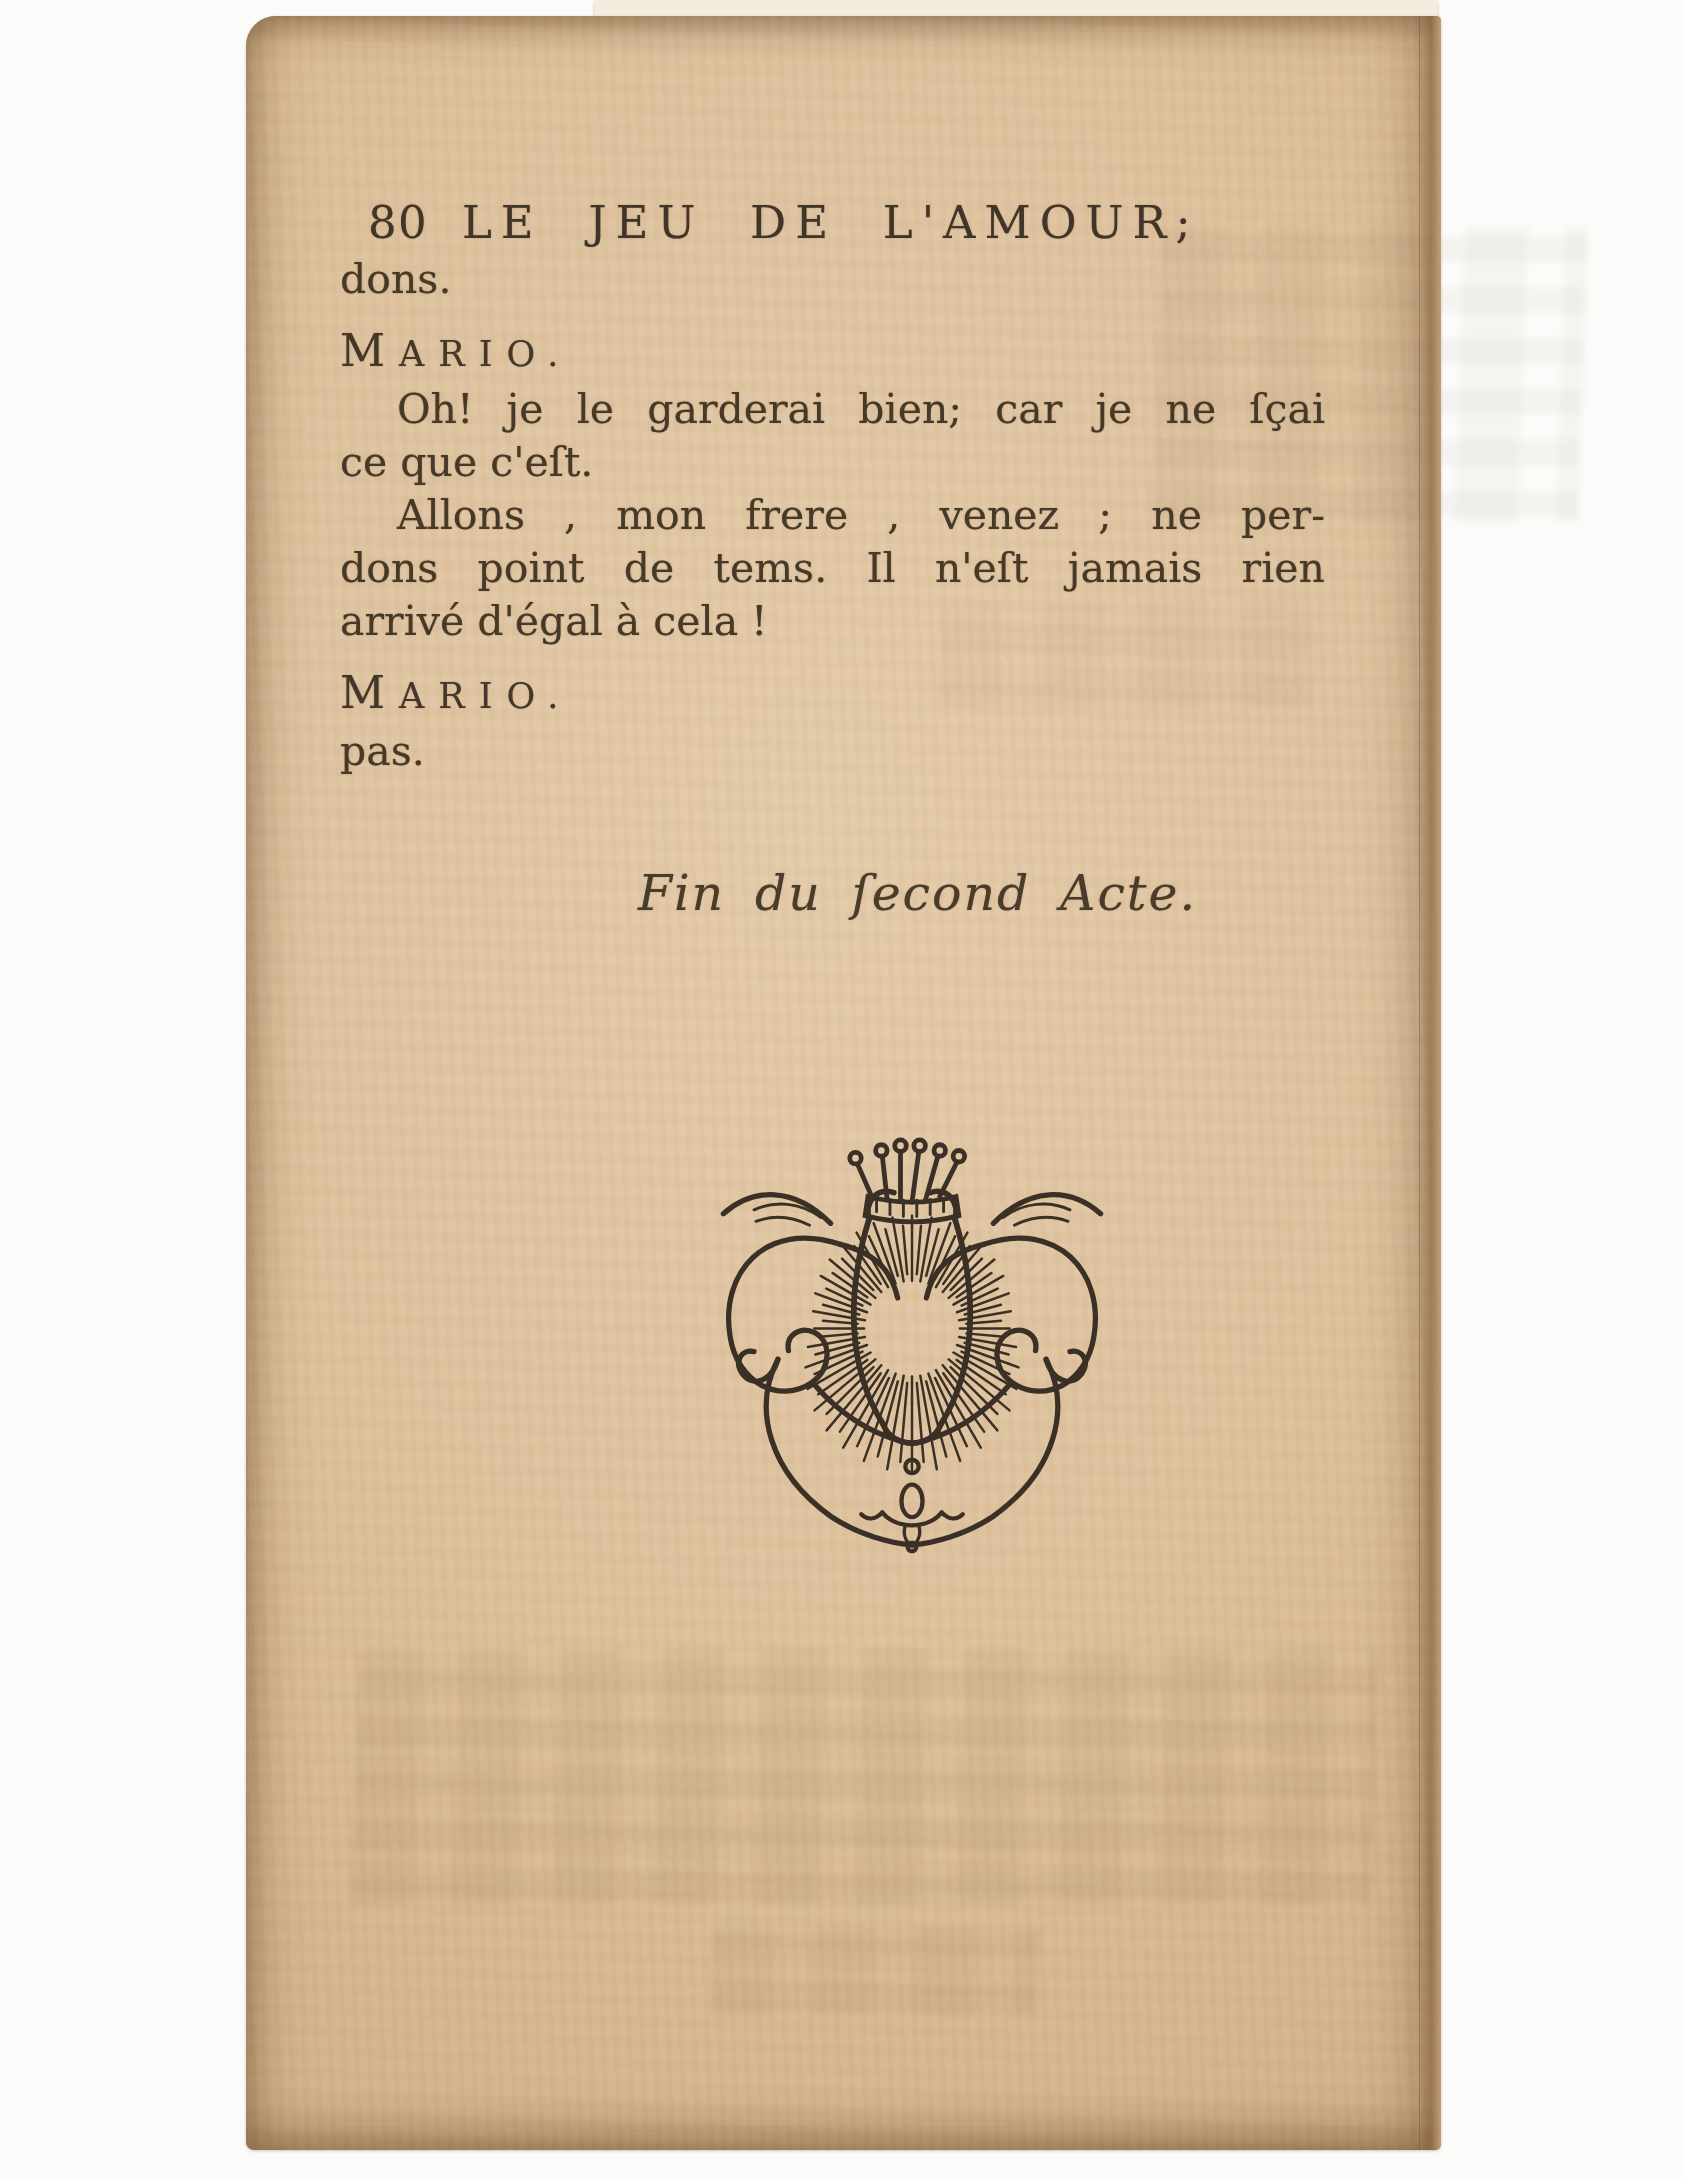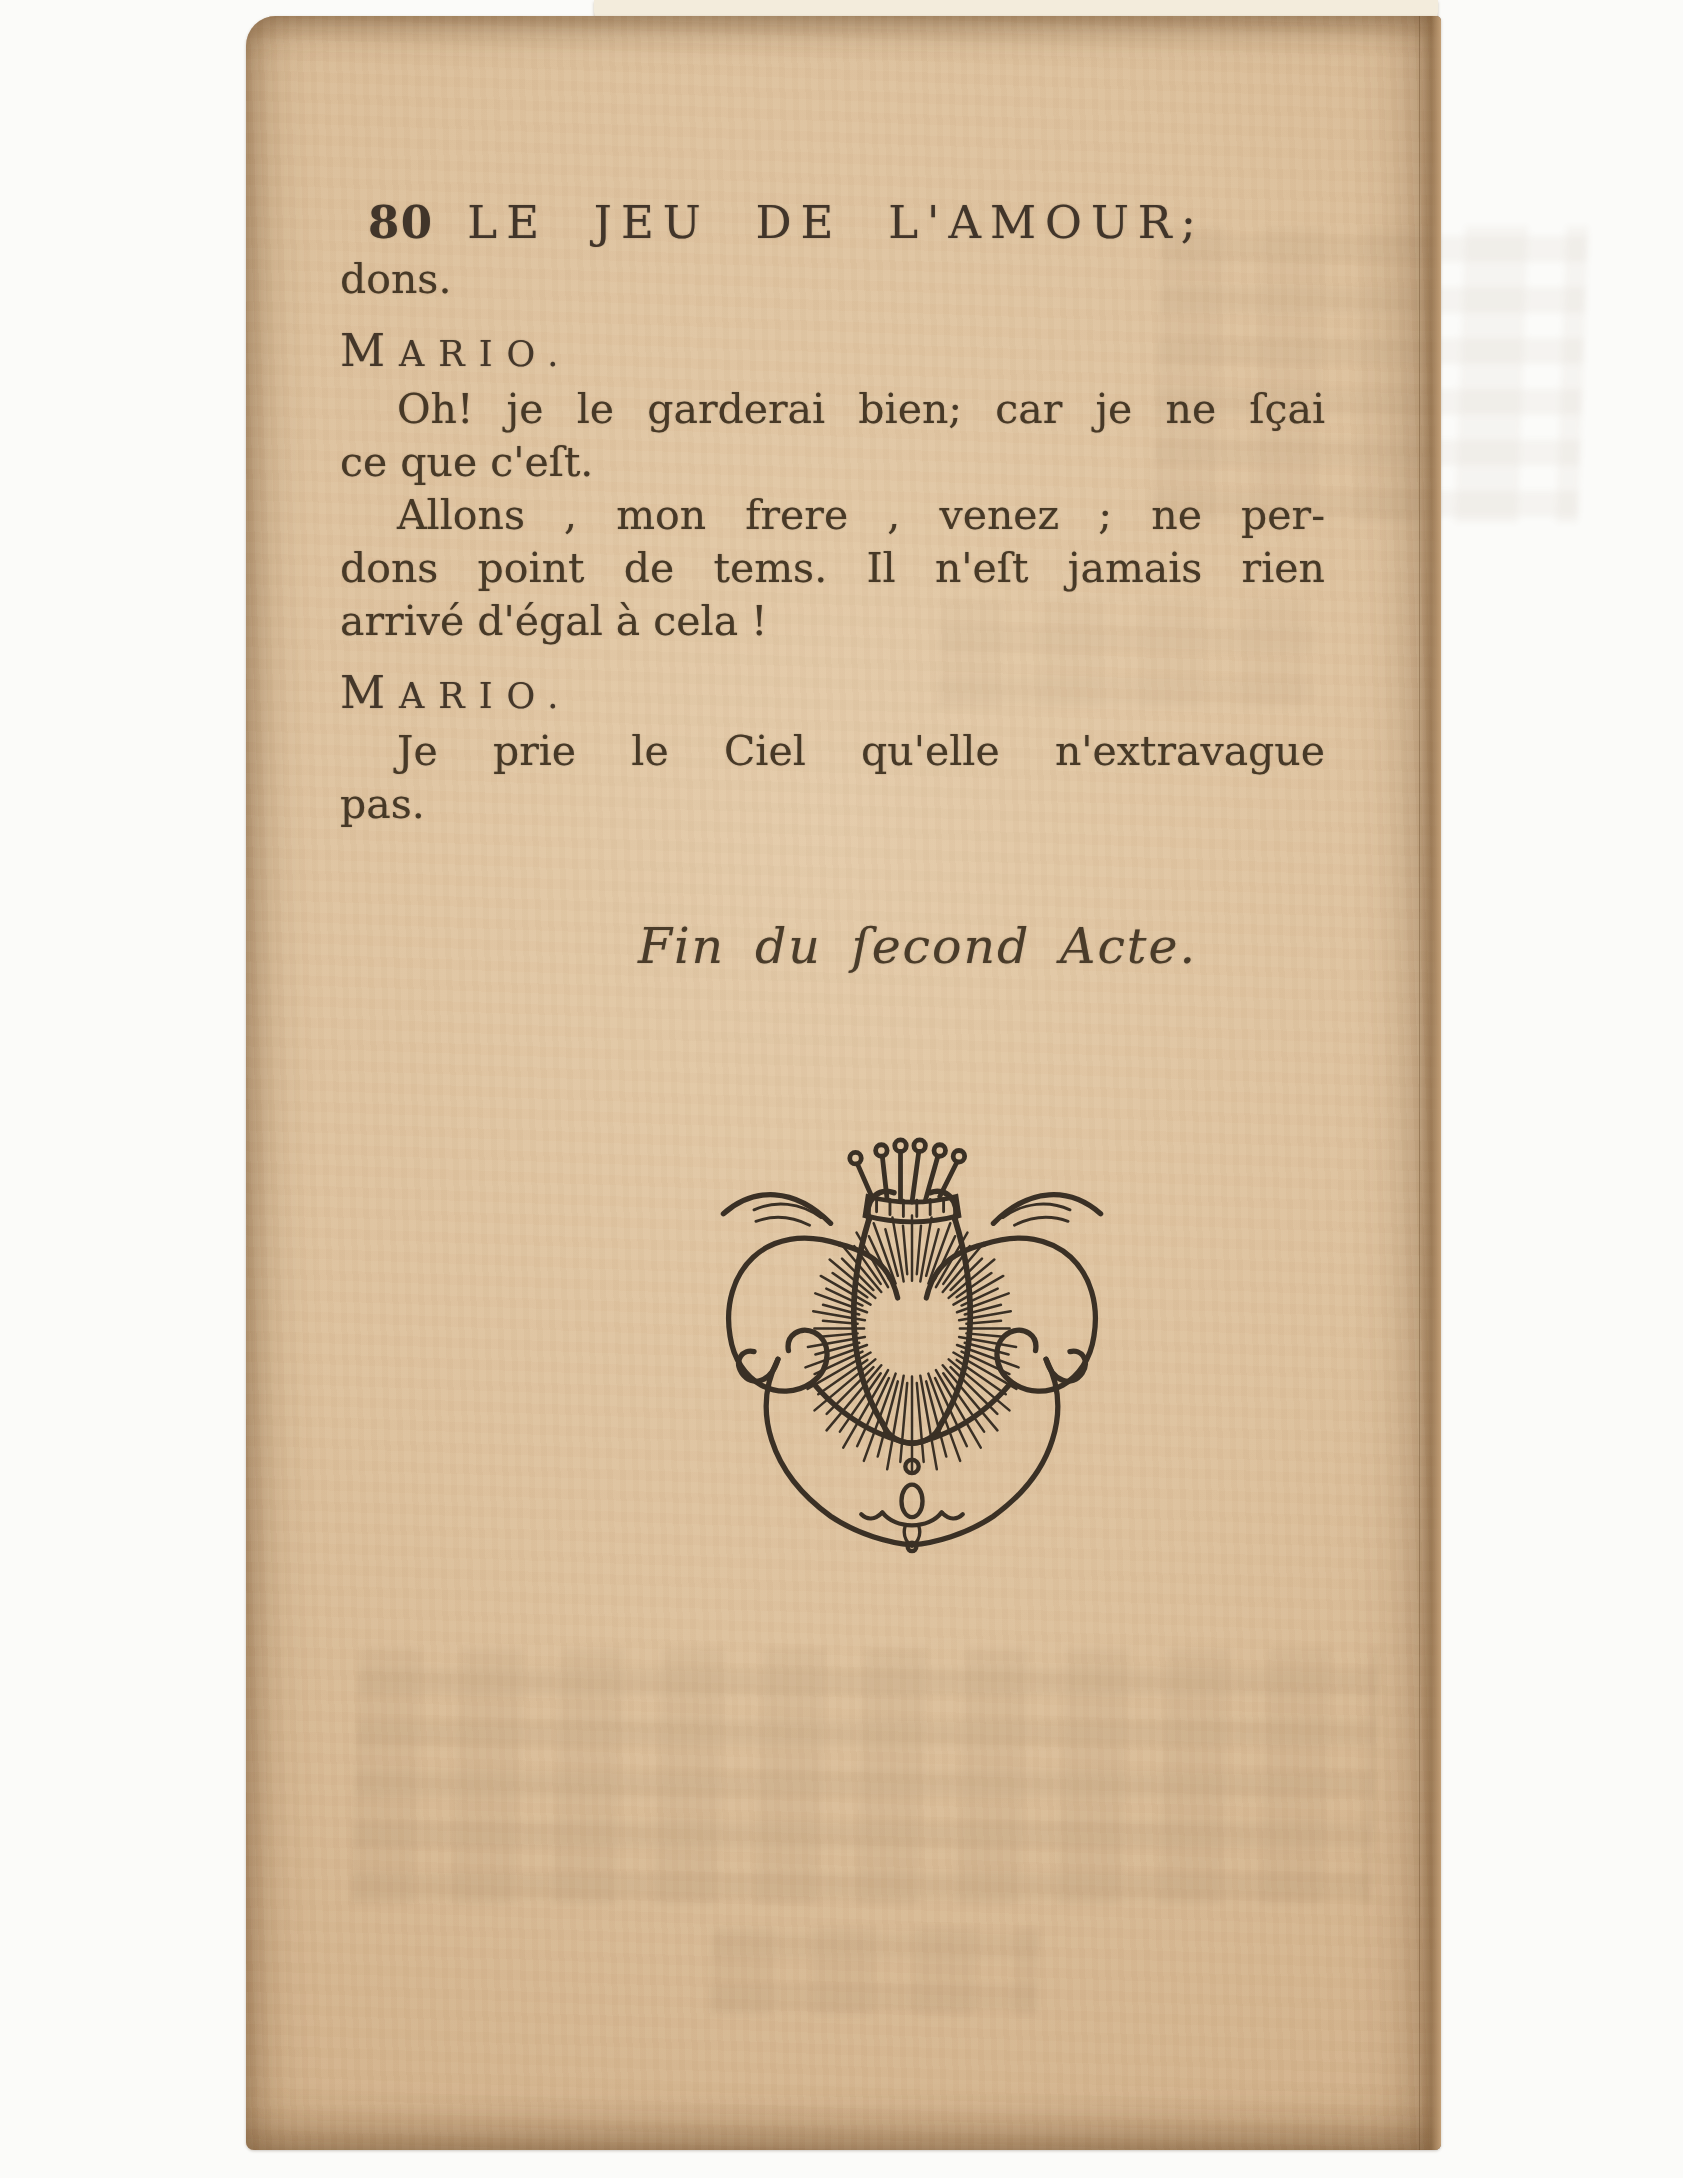--- a/index.html
+++ b/index.html
@@ -39,21 +39,21 @@
   }
   .textblock{
     position:absolute;left:94px;top:178px;width:985px;
     font-size:41px;line-height:53px;color:#473927;
     text-shadow:0 0 1.2px rgba(62,48,32,.5);
   }
   .running-head{
     display:flex;align-items:baseline;margin:0 0 2px 28px;
     font-size:45px;line-height:57px;color:#41352a;white-space:nowrap;
   }
-  .page-num{letter-spacing:.03em;margin-right:34px;font-weight:bold;}
+  .page-num{letter-spacing:.03em;margin-right:34px;}
   .head-title{letter-spacing:.2em;word-spacing:.5em;}
   .jline{text-align:justify;text-align-last:justify;}
   .indent{text-indent:57px;}
   .speaker{
     text-align:left;font-size:35px;letter-spacing:.4em;
     margin:18px 0 2px;color:#44372a;
   }
   .speaker::first-letter{font-size:44px;}
   .fin{
     margin-top:89px;text-align:center;font-style:italic;font-size:49px;
@@ -99,21 +99,20 @@
 
     <div class="speaker">MARIO.</div>
     <div class="jline indent">Oh! je le garderai bien; car je ne ſçai</div>
     <div>ce que c'eſt.</div>
 
     <div class="jline indent">Allons , mon frere , venez ; ne per-</div>
     <div class="jline">dons point de tems. Il n'eſt jamais rien</div>
     <div>arrivé d'égal à cela !</div>
 
     <div class="speaker">MARIO.</div>
-    <div class="jline indent">Je prie le Ciel qu'elle n'extravague</div>
     <div>pas.</div>
 
     <div class="fin">Fin du ſecond Acte.</div>
   </div>
 
   <div class="ornament-wrap" aria-label="crowned sunburst cul-de-lampe vignette">
     <svg viewBox="0 0 470 440">
 
       <path id="rays" stroke-width="2.6" d="M285.0 206.0L337.0 206.0M291.8 211.0L330.8 214.4M284.2 214.7L343.7 225.2M290.1 220.8L335.9 233.0M282.0 223.1L346.3 246.5M286.7 230.1L336.8 253.5M278.3 231.0L344.1 269.0M281.7 238.7L332.9 274.6M273.3 238.1L336.8 291.4M275.3 246.3L324.1 295.1M267.1 244.3L324.2 312.3M267.7 252.7L310.3 313.6M260.0 249.3L306.8 330.3M259.1 257.7L292.3 328.8M252.1 253.0L285.3 344.2M249.8 261.1L270.8 339.6M243.7 255.2L260.9 353.0M240.0 262.8L247.2 345.3M235.0 256.0L235.0 356.0M230.0 262.8L222.8 345.3M226.3 255.2L209.1 353.0M220.2 261.1L199.2 339.6M217.9 253.0L184.7 344.2M210.9 257.7L177.7 328.8M210.0 249.3L163.2 330.3M202.3 252.7L159.7 313.6M202.9 244.3L145.8 312.3M194.7 246.3L145.9 295.1M196.7 238.1L133.2 291.4M188.3 238.7L137.1 274.6M191.7 231.0L125.9 269.0M183.3 230.1L133.2 253.5M188.0 223.1L123.7 246.5M179.9 220.8L134.1 233.0M185.8 214.7L126.3 225.2M178.2 211.0L139.2 214.4M185.0 206.0L133.0 206.0M178.2 201.0L142.0 197.9M185.8 197.3L131.8 187.8M179.9 191.2L142.1 181.1M188.0 188.9L134.0 169.2M183.3 181.9L145.5 164.3M191.7 181.0L139.7 151.0M188.3 173.3L152.1 148.0M196.7 173.9L149.0 133.8M194.7 165.7L161.9 132.9M202.9 167.7L161.6 118.5M202.3 159.3L174.7 119.9M210.0 162.7L177.1 105.7M210.9 154.3L190.0 109.5M217.9 159.0L195.0 96.0M220.2 150.9L207.2 102.2M226.3 156.8L214.6 90.0M230.0 149.2L225.6 98.5M235.0 156.0L235.0 88.0M240.0 149.2L244.4 98.5M243.7 156.8L255.4 90.0M249.8 150.9L262.8 102.2M252.1 159.0L275.0 96.0M259.1 154.3L280.0 109.5M260.0 162.7L292.9 105.7M267.7 159.3L295.3 119.9M267.1 167.7L308.4 118.5M275.3 165.7L308.1 132.9M273.3 173.9L321.0 133.8M281.7 173.3L317.9 148.0M278.3 181.0L330.3 151.0M286.7 181.9L324.5 164.3M282.0 188.9L336.0 169.2M290.1 191.2L327.9 181.1M284.2 197.3L338.2 187.8M291.8 201.0L328.0 197.9"></path>
 

